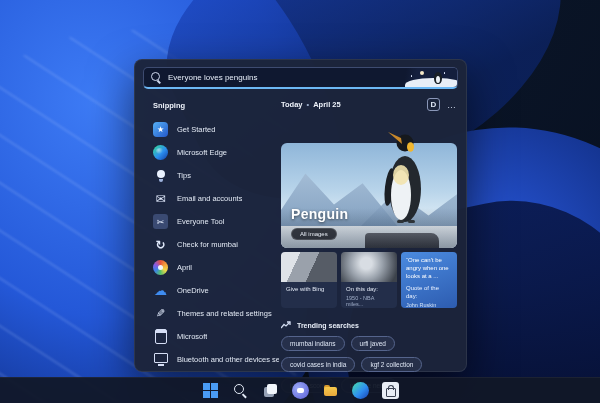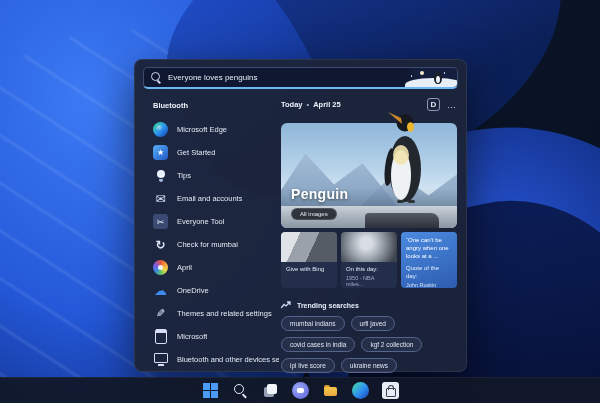--- a/index.html
+++ b/index.html
@@ -87,21 +87,21 @@
   
   .right-col { position:absolute; left:146px; top:38px; right:9px; bottom:8px; }
   .day-head { display:flex; align-items:center; height:13px; }
   .day-left { display:flex; gap:4px; align-items:center; font-size:7.5px; font-weight:bold; color:#eef2fa; }
   .day-sep { color:#9fb0cc; }
   .day-right { margin-left:auto; display:flex; align-items:center; gap:7px; }
   .d-badge { width:13px; height:13px; border:1px solid #8a97b8; border-radius:3px; color:#dfe7f5;
              font-size:8px; font-weight:bold; display:flex; align-items:center; justify-content:center; }
   .more-btn { color:#cfd8ea; font-size:9px; letter-spacing:1px; line-height:6px; }
 
-  .hero { position:relative; height:105px; margin-top:12px; }
+  .hero { position:relative; height:105px; margin-top:32px; }
   .hero-img { position:absolute; inset:0; border-radius:6px; overflow:hidden;
               background:linear-gradient(180deg,#8fb6d9 0%,#b8d4ea 45%,#dcebf5 72%,#c9dceb 100%); }
   .mtn1 { position:absolute; left:-12px; bottom:20px; width:130px; height:62px;
           background:linear-gradient(180deg,#a8c0d8,#7e9cbd);
           clip-path:polygon(0 100%,28% 12%,50% 62%,72% 28%,100% 100%); opacity:.95; }
   .mtn2 { position:absolute; right:-10px; bottom:18px; width:110px; height:48px;
           background:linear-gradient(180deg,#9db6d0,#7391b3);
           clip-path:polygon(0 100%,35% 20%,65% 70%,100% 10%,100% 100%); opacity:.8; }
   .snowband { position:absolute; left:0; right:0; bottom:0; height:22px;
               background:linear-gradient(180deg,#eef5fb,#cfdeec); }
@@ -181,29 +181,29 @@
     <div class="search-art">
       <span class="art-star1"></span>
       <span class="art-star2"></span>
       <span class="art-moon"></span>
       <span class="art-snow"></span>
       <span class="art-penguin"></span>
     </div>
   </div>
 
   <div class="left-col">
-    <div class="sg-title">Bluetooth</div>
-
+    <div class="sg-title">Snipping</div>
+
+    <div class="sg-item">
+      <span class="ic ic-getstarted"></span>
+      <span class="sg-label">Get Started</span>
+    </div>
     <div class="sg-item">
       <span class="ic ic-edge"></span>
       <span class="sg-label">Microsoft Edge</span>
-    </div>
-    <div class="sg-item">
-      <span class="ic ic-getstarted"></span>
-      <span class="sg-label">Get Started</span>
     </div>
     <div class="sg-item">
       <span class="ic ic-tips"></span>
       <span class="sg-label">Tips</span>
     </div>
     <div class="sg-item">
       <span class="ic ic-email"></span>
       <span class="sg-label">Email and accounts</span>
     </div>
     <div class="sg-item">

